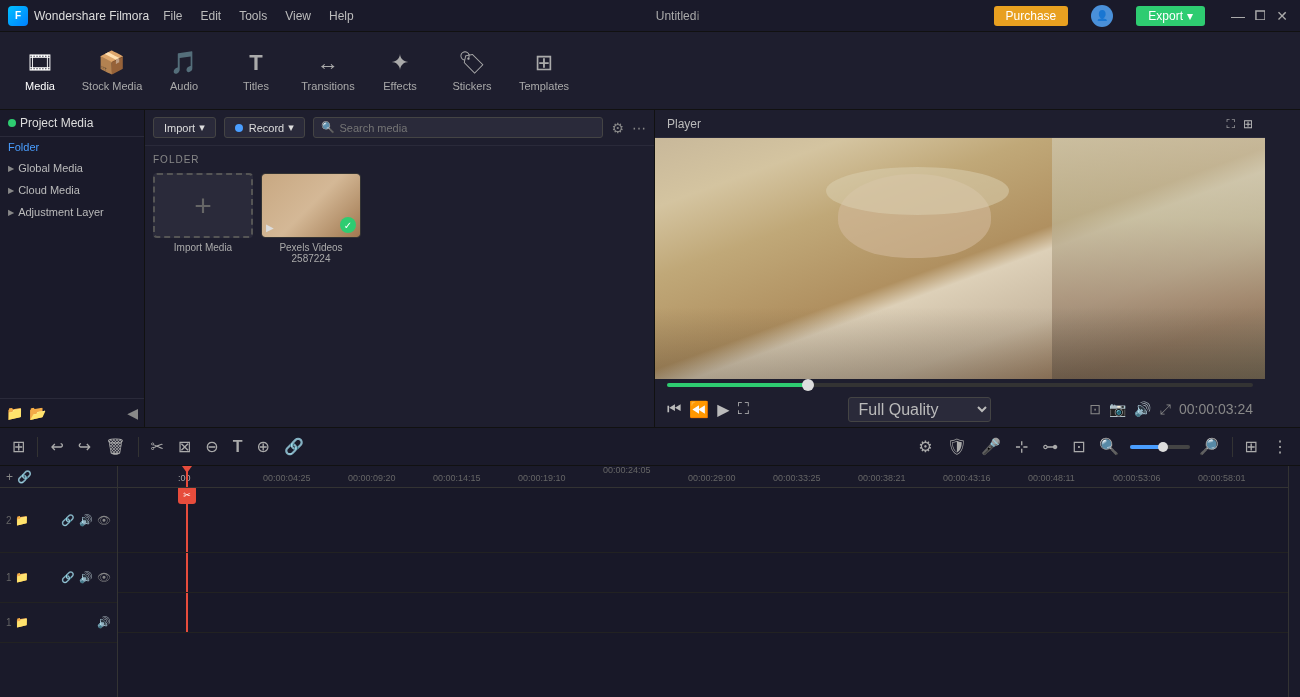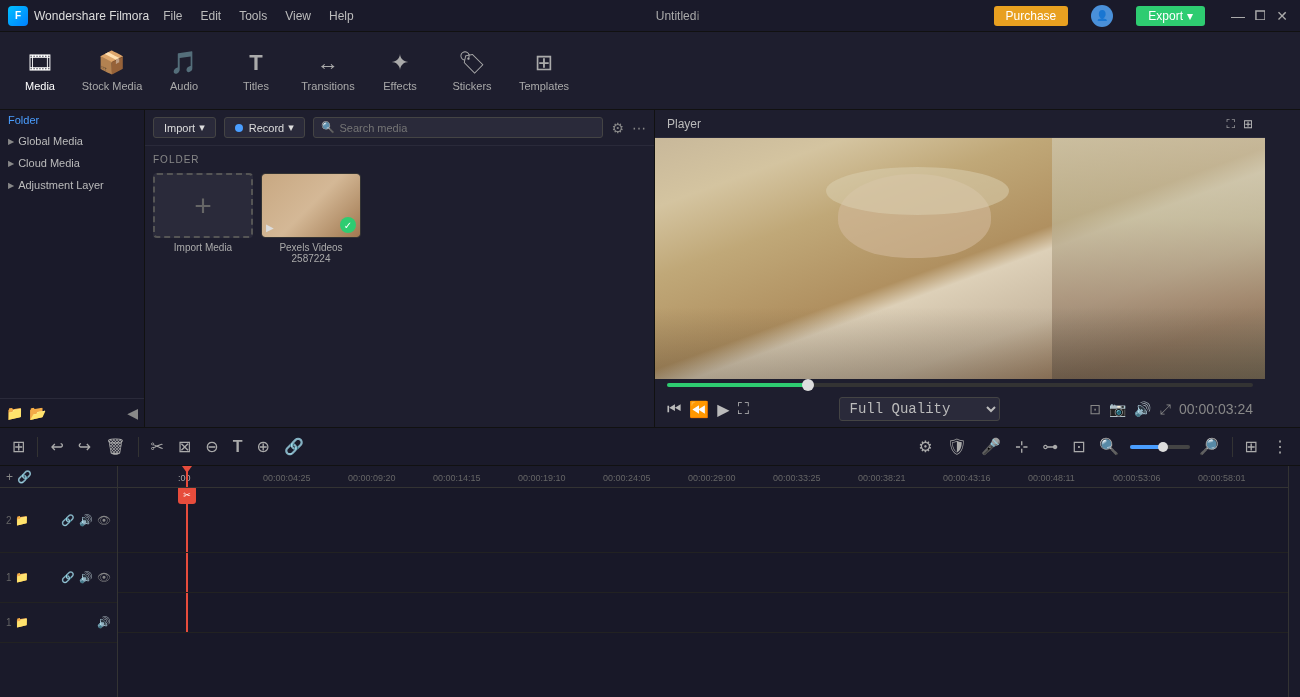--- a/index.html
+++ b/index.html
@@ -66,21 +66,21 @@
     #player-header span { color: #bbb; font-size: 12px; }
     .player-header-icons { display: flex; gap: 8px; }
     .player-header-icons span { color: #888; cursor: pointer; font-size: 14px; }
     #video-preview { flex: 1; background: #000; position: relative; overflow: hidden; }
     #player-progress { padding: 4px 12px; }
     .progress-bar { height: 4px; background: #333; border-radius: 2px; position: relative; cursor: pointer; }
     .progress-fill { height: 100%; background: #2ecc71; border-radius: 2px; }
     .progress-thumb { width: 12px; height: 12px; background: #ddd; border-radius: 50%; position: absolute; top: -4px; transform: translateX(-50%); }
     #player-controls { height: 36px; display: flex; align-items: center; padding: 0 12px; gap: 8px; justify-content: space-between; }
     .ctrl-btn { background: none; border: none; color: #bbb; font-size: 16px; cursor: pointer; }
-    .quality-select { background: #2a2a3a; border: 1px solid #444; color: #bbb; padding: 2px 6px; border-radius: 3px; font-size: 14px; cursor: pointer; font-family: Liberation Mono, monospace; }
+    .quality-select { background: #2a2a3a; border: 1px solid #444; color: #bbb; padding: 2px 6px; border-radius: 3px; font-size: 16px; cursor: pointer; }
     .player-right-icons { display: flex; gap: 8px; align-items: center; }
     .player-right-icons span { color: #888; cursor: pointer; font-size: 14px; }
     .timecode { color: #888; font-size: 11px; margin-left: auto; }
 
     
     #timeline { height: 270px; background: #181828; border-top: 1px solid #111; display: flex; flex-direction: column; flex-shrink: 0; }
     #timeline-toolbar { height: 38px; background: #1a1a2a; display: flex; align-items: center; padding: 0 8px; gap: 6px; border-bottom: 1px solid #111; }
     .tl-btn { background: none; border: none; color: #aaa; font-size: 16px; cursor: pointer; padding: 2px 4px; }
     .tl-separator { width: 1px; height: 20px; background: #333; margin: 0 2px; }
     .tl-right { margin-left: auto; display: flex; align-items: center; gap: 6px; }
@@ -167,20 +167,24 @@
   </div>
   <div class="toolbar-item">
     <span class="icon">⊞</span>
     <span>Templates</span>
   </div>
 </div>
 
 <div id="main">
 
   <div id="left-panel">
+    <div id="left-panel-header">
+      <div class="dot"></div>
+      <span>Project Media</span>
+    </div>
     <div class="folder-btn">Folder</div>
     <div class="panel-tree-item">
       <span class="arrow">▶</span>
       <span>Global Media</span>
     </div>
     <div class="panel-tree-item">
       <span class="arrow">▶</span>
       <span>Cloud Media</span>
     </div>
     <div class="panel-tree-item">
@@ -358,21 +362,21 @@
     </div>
 
     <div id="timeline-ruler-area">
 
       <div id="ruler">
         <div style="position:absolute;left:60px;color:#aaa;font-size:9px;bottom:4px;">:00</div>
         <div style="position:absolute;left:145px;color:#666;font-size:9px;bottom:4px;">00:00:04:25</div>
         <div style="position:absolute;left:230px;color:#666;font-size:9px;bottom:4px;">00:00:09:20</div>
         <div style="position:absolute;left:315px;color:#666;font-size:9px;bottom:4px;">00:00:14:15</div>
         <div style="position:absolute;left:400px;color:#666;font-size:9px;bottom:4px;">00:00:19:10</div>
-        <div style="position:absolute;left:485px;color:#666;font-size:9px;bottom:4px;">00:00:24:05</div>
+        <div style="position:absolute;left:485px;color:#666;font-size:9px;bottom:12px;">00:00:24:05</div>
         <div style="position:absolute;left:570px;color:#666;font-size:9px;bottom:4px;">00:00:29:00</div>
         <div style="position:absolute;left:655px;color:#666;font-size:9px;bottom:4px;">00:00:33:25</div>
         <div style="position:absolute;left:740px;color:#666;font-size:9px;bottom:4px;">00:00:38:21</div>
         <div style="position:absolute;left:825px;color:#666;font-size:9px;bottom:4px;">00:00:43:16</div>
         <div style="position:absolute;left:910px;color:#666;font-size:9px;bottom:4px;">00:00:48:11</div>
         <div style="position:absolute;left:995px;color:#666;font-size:9px;bottom:4px;">00:00:53:06</div>
         <div style="position:absolute;left:1080px;color:#666;font-size:9px;bottom:4px;">00:00:58:01</div>
 
         <div style="position:absolute;left:68px;top:0;bottom:0;width:2px;background:#e74c3c;">
           <div style="width:0;height:0;border-left:5px solid transparent;border-right:5px solid transparent;border-top:7px solid #e74c3c;position:absolute;top:0;left:-4px;"></div>

